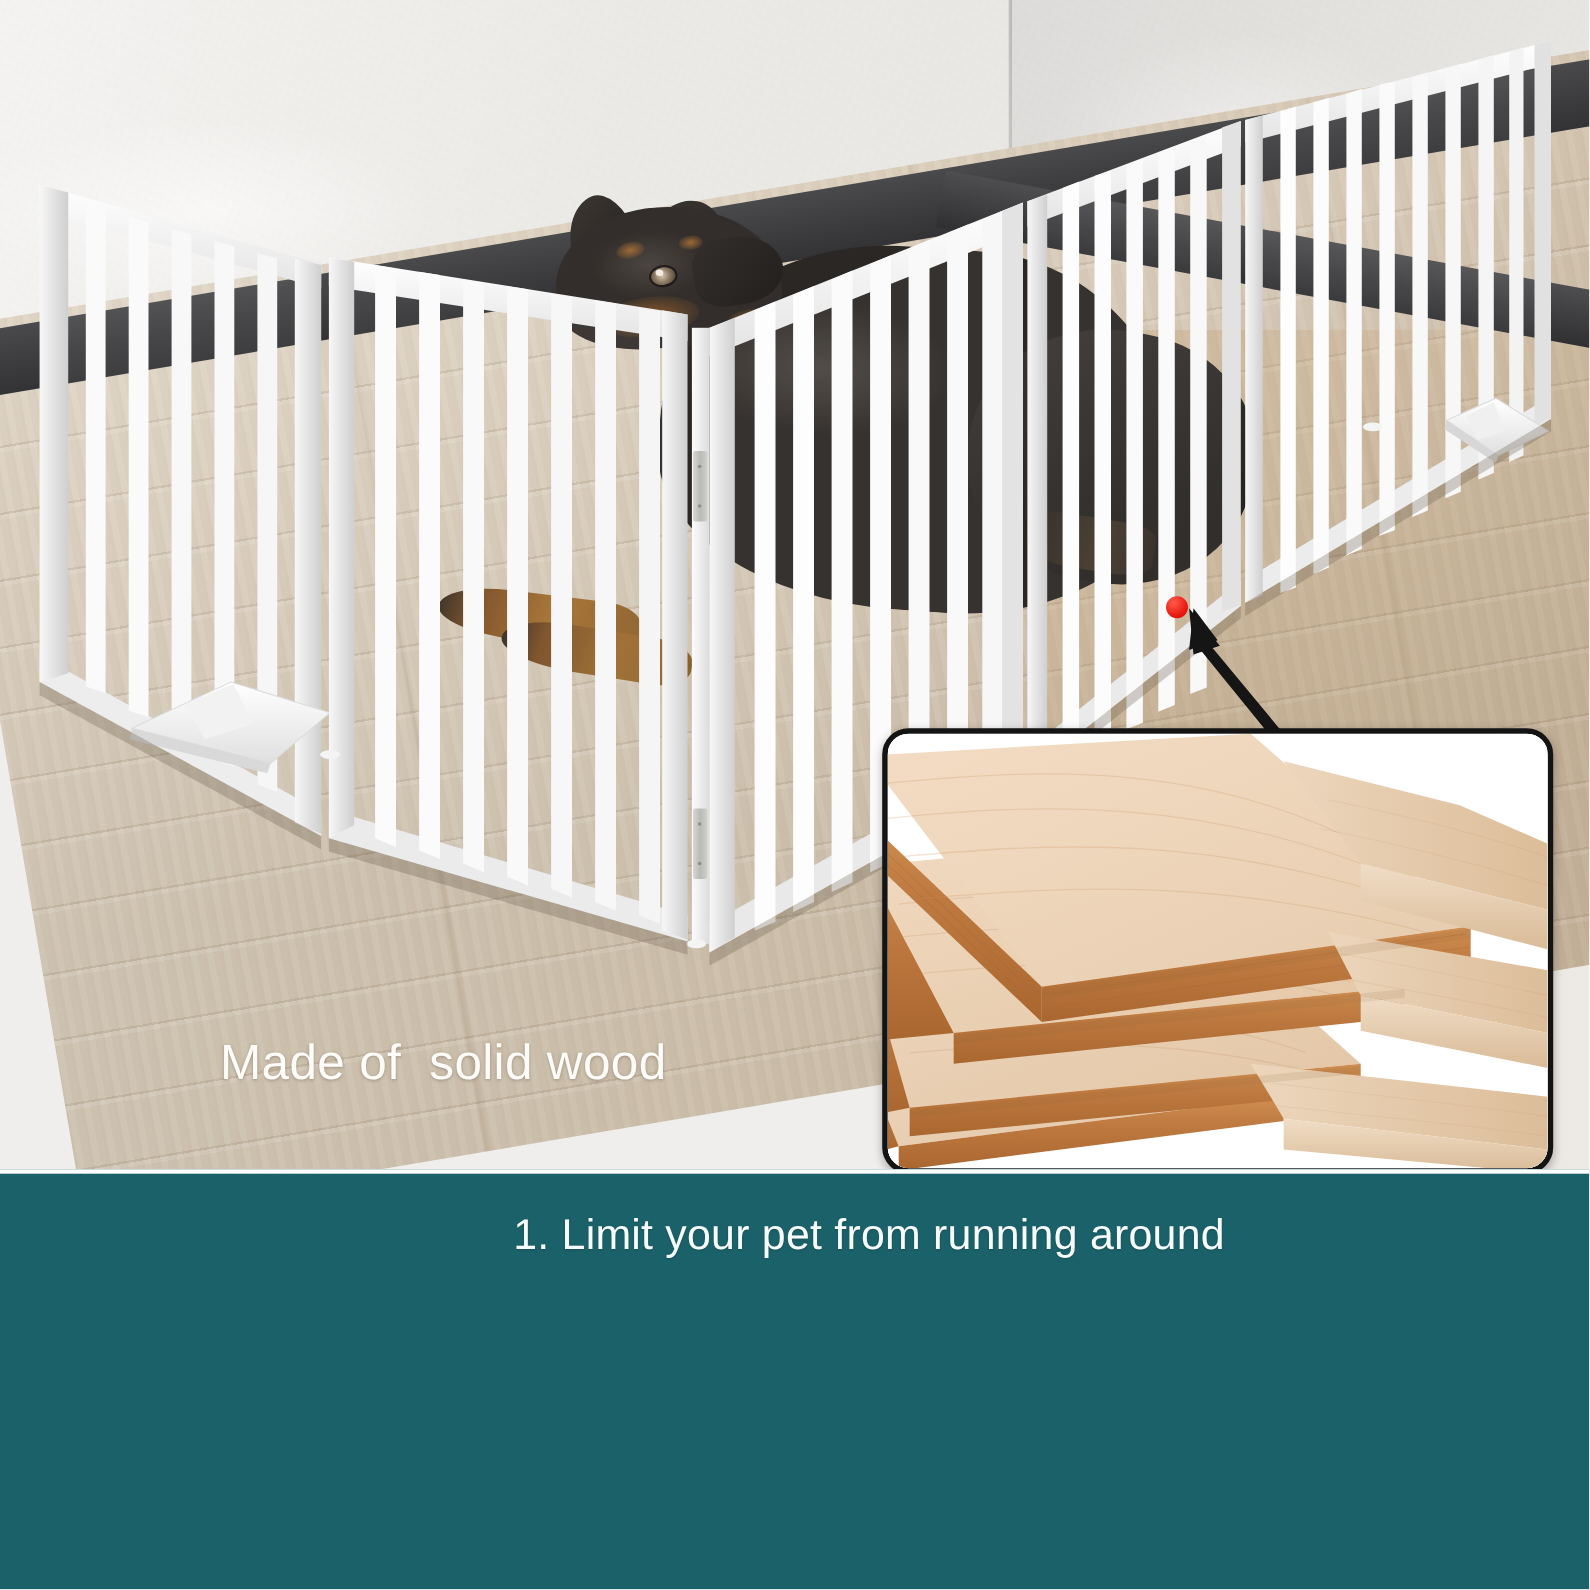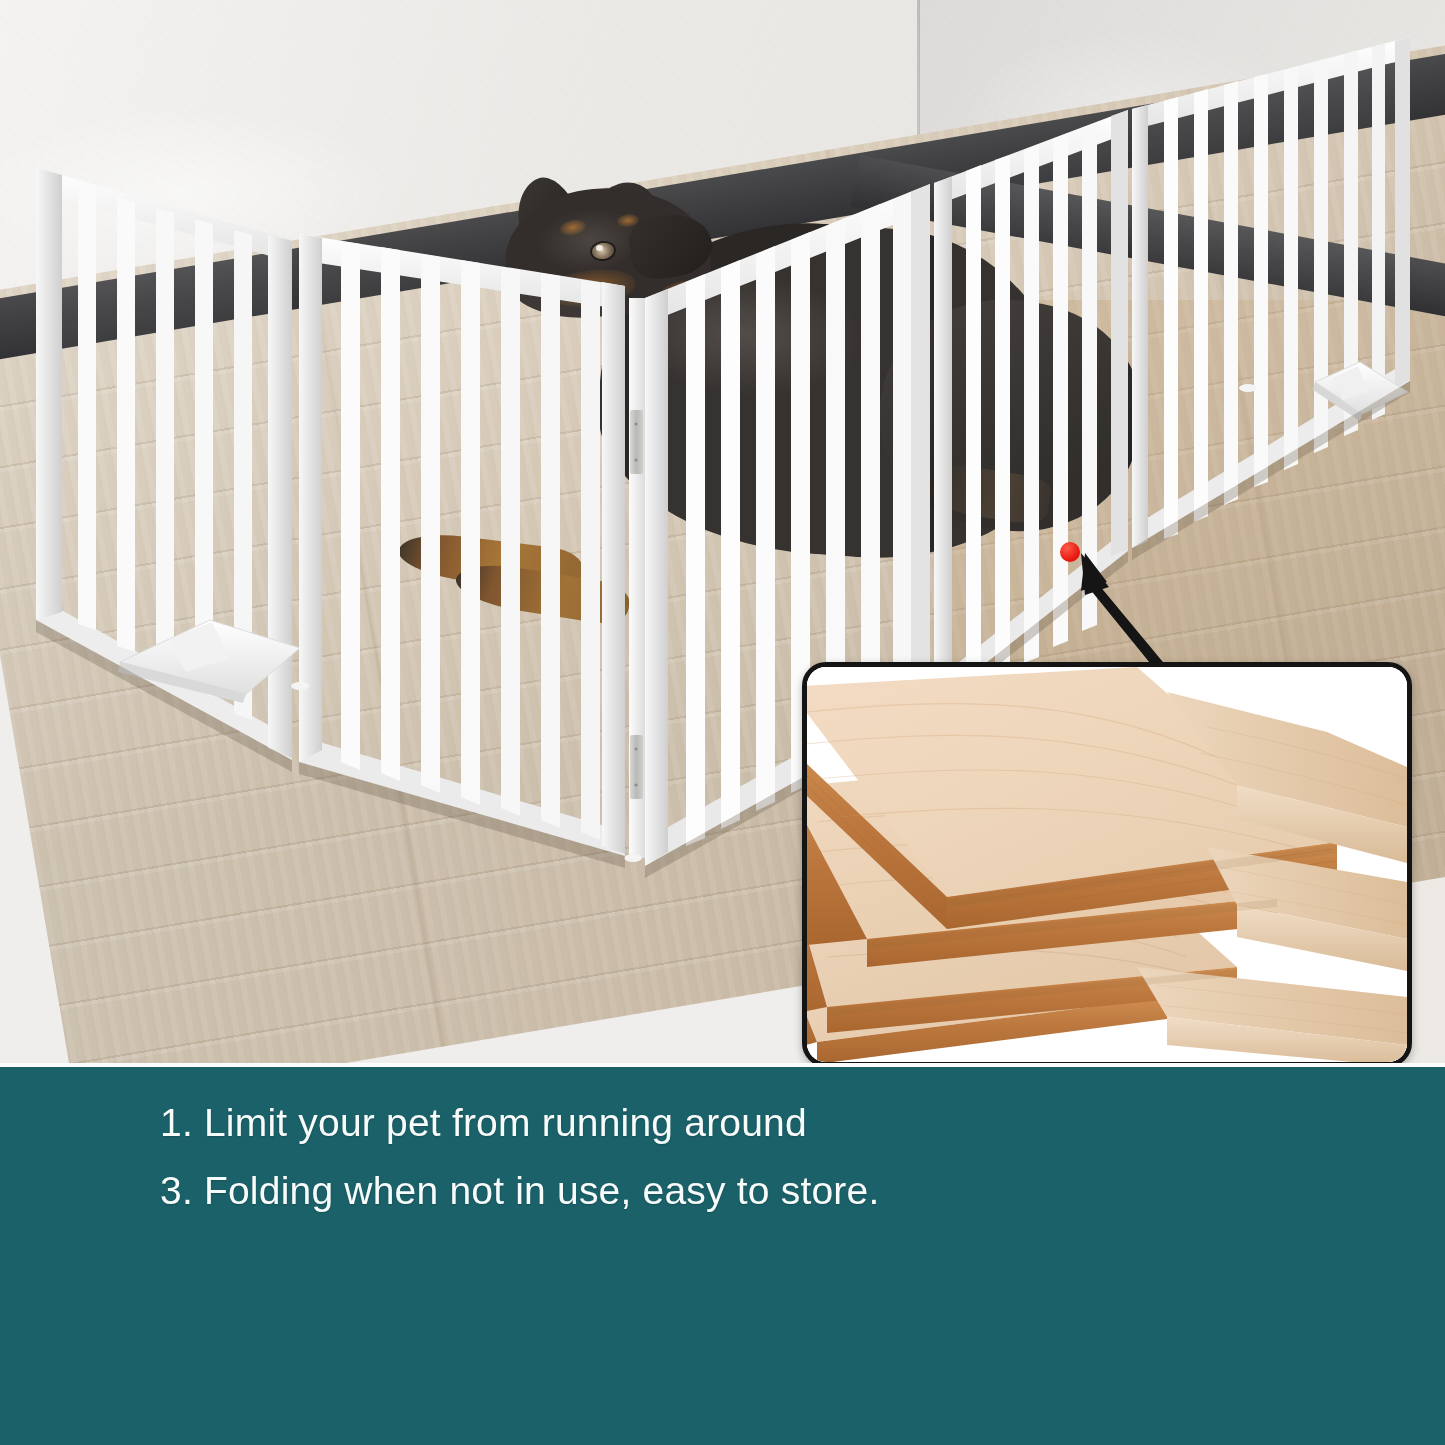--- a/index.html
+++ b/index.html
@@ -210,20 +210,21 @@
     box-shadow:0 3px 9px rgba(0,0,0,.28);
   }
   .inset-pad{position:absolute;inset:0;background:#fdfdfd;overflow:hidden;}
 
   
   #banner{
     position:absolute;left:0;top:1063px;width:1445px;height:382px;
     background:#1b6169;
     border-top:4px solid #fdfdfd;
     box-sizing:border-box;
+    text-align:center;
   }
   .bullets{
     position:absolute;left:160px;top:22px;width:1260px;
   }
   .bullet{
     color:#f7fbfa;
     font-family:"Liberation Sans",sans-serif;
     font-size:39px;
     line-height:68px;
     font-weight:400;
@@ -411,20 +412,21 @@
       </svg>
     </div>
 
     <div class="red-dot"></div>
 
     <svg class="arrow-svg" width="130" height="140" viewBox="0 0 130 140">
       <path d="M122 134 L44 40 L52 37 L30 8 L26 46 L34 43 L112 139 Z" fill="#151515"></path>
       <path d="M26 8 L54 42 L30 50 Z" fill="#151515"></path>
     </svg>
 
+    <div class="caption">Made of  solid wood</div>
 
     <div class="inset">
       <div class="inset-pad">
         <svg width="600" height="395" viewBox="0 0 600 395">
           <defs>
             <linearGradient id="faceTop" x1="0" y1="0" x2="1" y2="1">
               <stop offset="0" stop-color="#f3dcc4"></stop>
               <stop offset=".45" stop-color="#eed6bb"></stop>
               <stop offset="1" stop-color="#e6cbad"></stop>
             </linearGradient>
@@ -531,17 +533,16 @@
           </g>
         </svg>
       </div>
     </div>
 
   </div>
 
   <div id="banner">
     <div class="bullets">
       <div class="bullet">1. Limit your pet from running around</div>
-      <div class="bullet">3. Folding when not in use, easy to store.</div>
     </div>
   </div>
 
 </div>
 
 </body></html>

